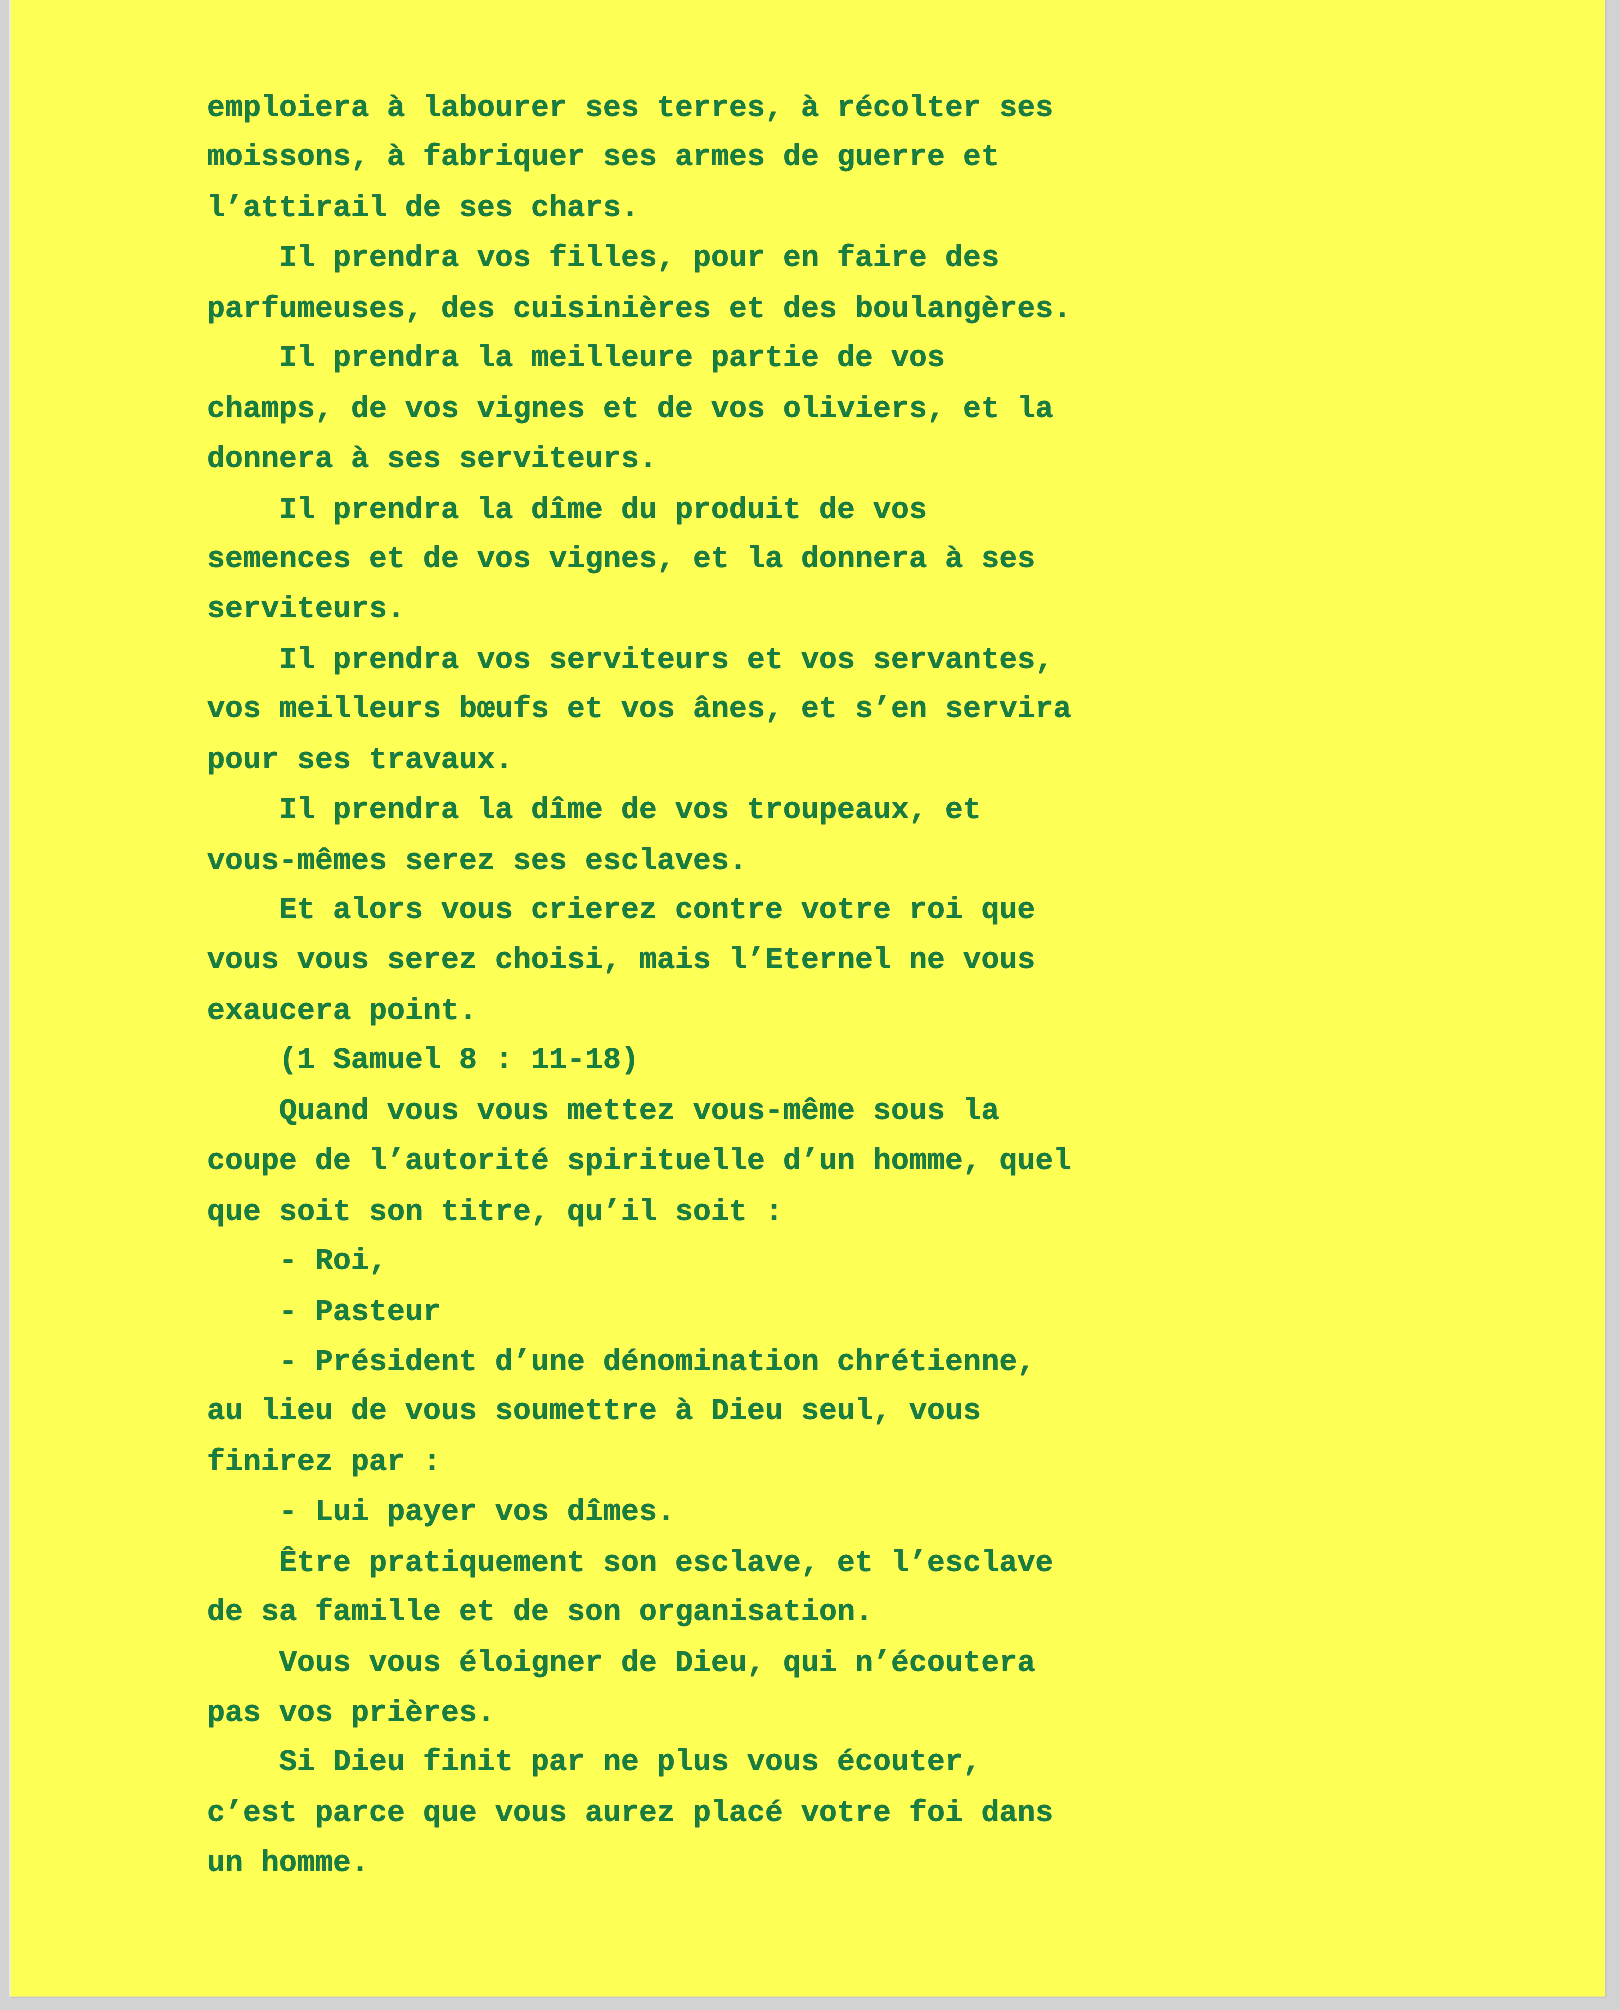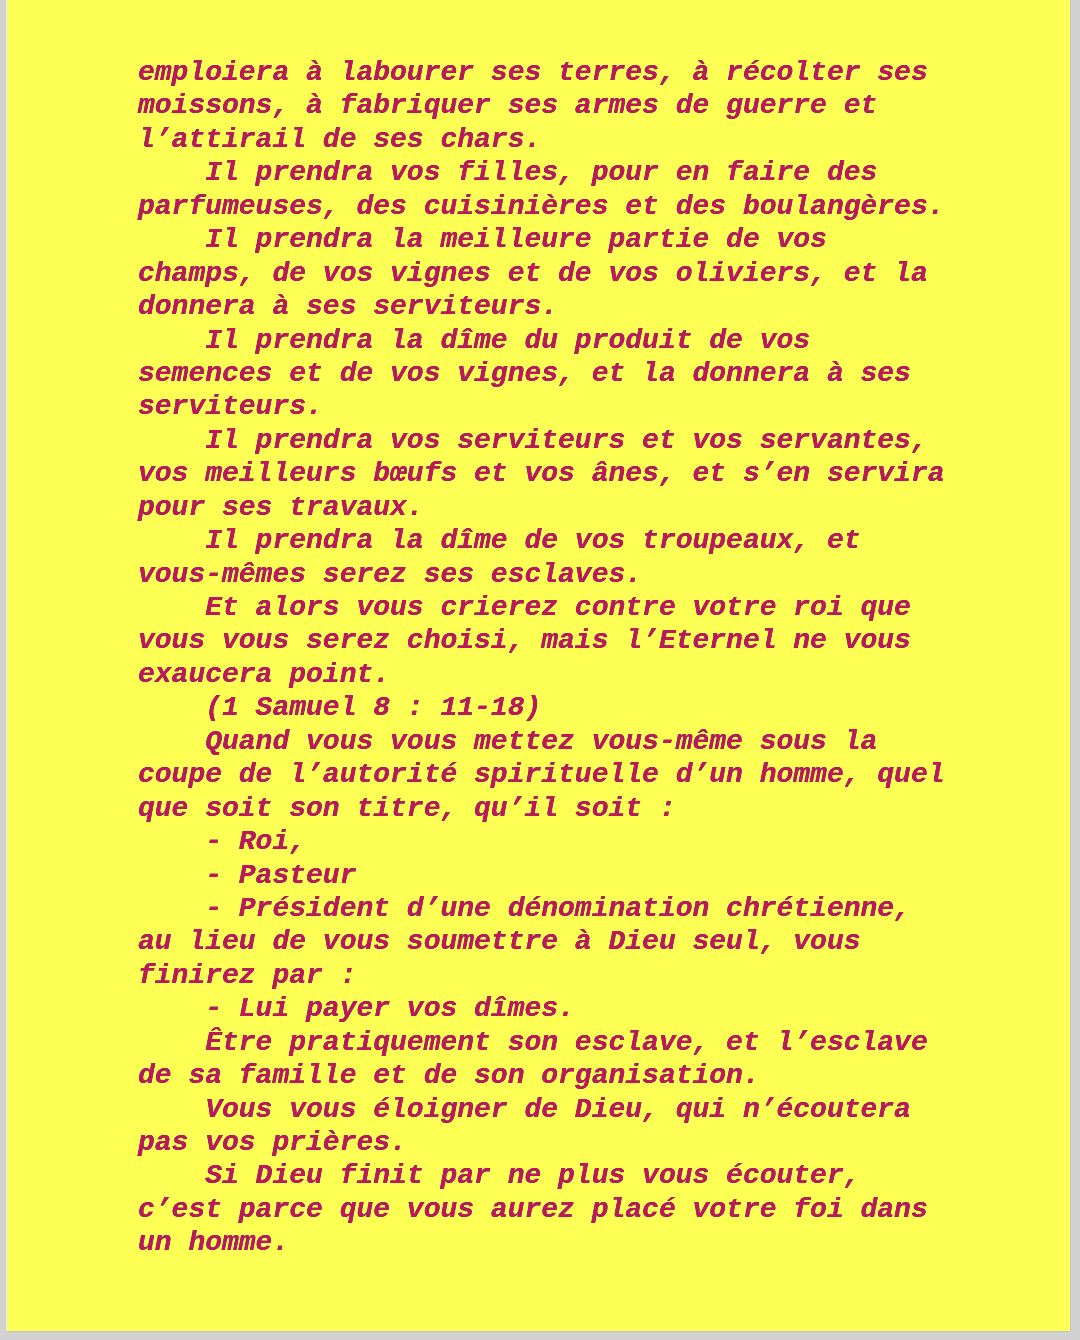--- a/index.html
+++ b/index.html
@@ -21,25 +21,24 @@
     right: 10px;
     bottom: 9px;
     background: #feff55;
     box-shadow: -1px 0 0 #e9e9e9, 1px 0 0 #c4c4c4, 0 1px 0 #c4c4c4;
   }
   .page-text {
     position: absolute;
     left: 131px;
     top: 56px;
     right: 20px;
-    color: #be185d;
+    color: #15803d;
     font-family: "Liberation Mono", "DejaVu Sans Mono", monospace;
-    font-style: italic;
     font-weight: 700;
-    font-size: 28px;
+    font-size: 20px;
     line-height: 33.45px;
     white-space: pre;
     text-shadow: 0 0 0.4px #1f1f6e;
   }
   .page-text div {
     height: 33.45px;
   }
 </style>
 </head>
 <body>

